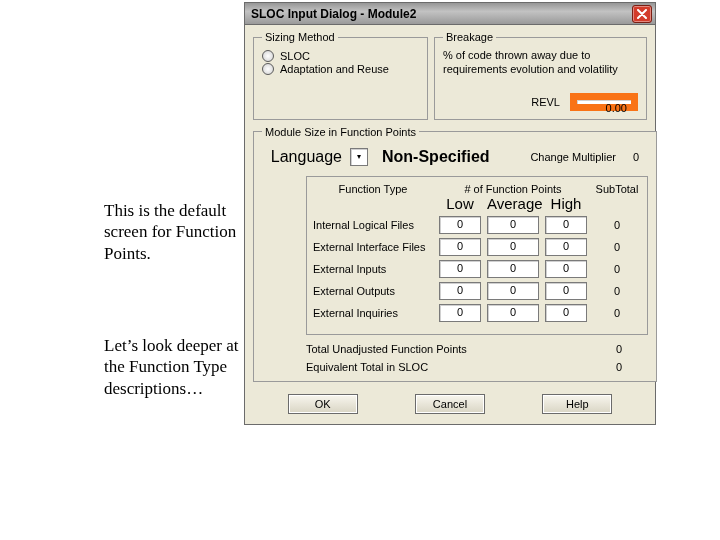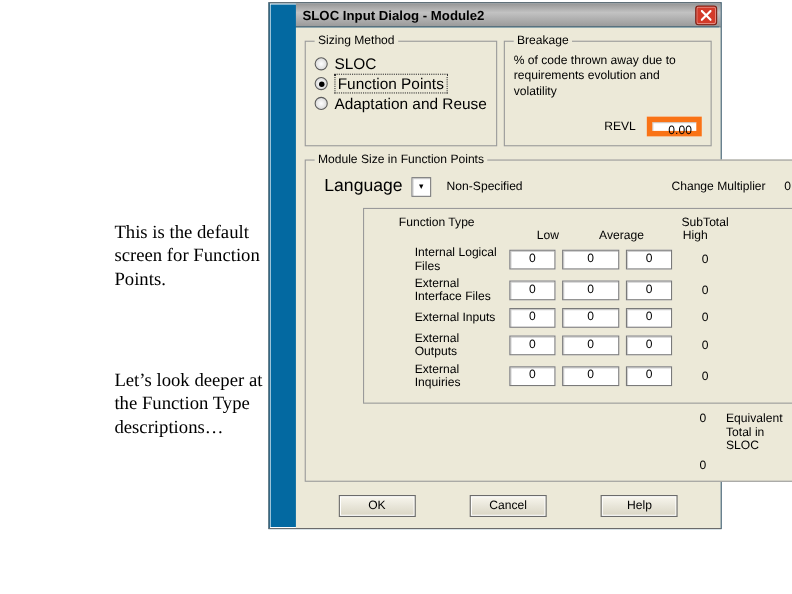--- a/index.html
+++ b/index.html
@@ -21,24 +21,23 @@
     font-size: 17px;
     line-height: 1.25;
   }
   .annotation.a1 { top: 200px; }
   .annotation.a2 { top: 335px; }
   .window {
     position: absolute;
     left: 244px;
     top: 2px;
     width: 412px;
-    background: #0369a1;
+    background: #701a75;
     border: 1px solid #6b6b6b;
     box-shadow: 0 0 0 1px #fff inset;
-    padding-left: 24px;
   }
   .titlebar {
     height: 22px;
     background: linear-gradient(#969696, #c2c2c2 40%, #9a9a9a);
     border-bottom: 1px solid #6b6b6b;
     display: flex;
     align-items: center;
     padding: 0 3px 0 6px;
   }
   .title {
@@ -79,21 +78,21 @@
     flex: 0 0 175px;
   }
   .breakage {
     flex: 1;
   }
   .radio-row {
     display: flex;
     align-items: center;
     gap: 6px;
     margin: 1px 0;
-    font-size: 14px;
+    font-size: 11px;
   }
   .radio {
     width: 12px; height: 12px; border-radius: 50%;
     border: 1px solid #5b5b5b;
     background: radial-gradient(#fff,#cfcfcf);
     display: inline-flex; align-items: center; justify-content: center;
   }
   .radio .dot {
     width: 5px; height: 5px; border-radius: 50%; background: #000;
   }
@@ -105,39 +104,40 @@
   .desc {
     font-size: 11px;
     line-height: 1.25;
     margin-bottom: 16px;
   }
   .revl-row {
     display: flex; align-items: center; justify-content: flex-end; gap: 10px;
   }
   .revl-label { font-size: 11px; }
   .revl-box {
-    width: 50px; height: 18px; border: 5px solid #f97316;
+    width: 68px; height: 18px; border: 7px solid #f97316;
     background: #fff; text-align: right; padding: 2px 4px;
     box-shadow: inset 1px 1px 0 #d0d0d0;
     font-size: 11px;
   }
   .spacer { height: 6px; }
   .lang-row {
     display: flex; align-items: center; gap: 8px; padding: 4px 0 6px 6px;
   }
   .lang-lbl { width: 74px; text-align: right; font-size: 16px; }
   .lang-select {
     width: 18px; height: 18px; border: 1px solid #7a7a7a; background: #fff;
     display: inline-flex; align-items: center; justify-content: center;
     box-shadow: inset 1px 1px 0 #d0d0d0;
   }
   .chev { font-size: 8px; line-height: 1; }
   .lang-val {
-    min-width: 90px; padding: 0 6px; display: inline-block; text-align: left;
-    font-size: 11px;
+    min-width: 90px; padding: 0 6px; display: inline-block; text-align: right;
+    font-size: 16px;
+    font-weight: bold;
   }
   .cm-lbl { margin-left: auto; font-size: 11px; }
   .cm-val { width: 24px; text-align: center; font-size: 11px; }
   .subpanel {
     border: 1px solid #9a9a9a;
     margin: 4px 0 0 44px;
     padding: 6px 6px 8px 6px;
     background: #ece9d8;
   }
   .hdr {
@@ -147,33 +147,33 @@
     align-items: end;
     text-align: center;
     font-size: 11px;
   }
   .hdr .ft-hdr { text-align: center; font-size: 11px; }
   .hdr .fp-hdr { grid-column: 2 / 5; font-size: 11px; }
   .hdr .sub-hdr { grid-column: 5; font-size: 11px; text-align: center; }
   .hdr2 {
     display: grid;
     grid-template-columns: 120px 42px 52px 42px 48px;
-    gap: 20px;
+    gap: 6px;
     text-align: center;
-    font-size: 11px;
+    font-size: 15px;
     margin-bottom: 4px;
   }
   .trow {
     display: grid;
     grid-template-columns: 120px 42px 52px 42px 48px;
     gap: 6px;
     align-items: center;
     margin: 4px 0;
   }
-  .trow .rl { font-size: 11px; margin-left: 40px; }
+  .trow .rl { font-size: 11px; }
   .cell {
     height: 18px; border: 1px solid #7a7a7a; background: #fff;
     box-shadow: inset 1px 1px 0 #d0d0d0;
     text-align: center; font-size: 11px; padding: 1px 0;
   }
   .sub { text-align: center; font-size: 11px; }
   .totals {
     margin: 8px 0 0 44px;
     display: grid;
     grid-template-columns: 1fr 60px;
@@ -216,26 +216,20 @@
   <div class="client">
 
     <div class="toprow">
       <fieldset class="sizing">
         <legend>Sizing Method</legend>
         <div class="radio-row">
           <span class="radio"></span>
           <span>SLOC</span>
         </div>
         <div class="radio-row">
-          <span class="radio">
-              <span class="dot"></span>
-            </span>
-          <span class="dotted-box">Function Points</span>
-        </div>
-        <div class="radio-row">
           <span class="radio"></span>
           <span>Adaptation and Reuse</span>
         </div>
       </fieldset>
 
       <fieldset class="breakage">
         <legend>Breakage</legend>
         <div class="desc">% of code thrown away due to requirements evolution and volatility</div>
         <div class="revl-row">
           <span class="revl-label">REVL</span>
@@ -255,20 +249,21 @@
           <span class="chev">▾</span>
         </span>
         <span class="lang-val">Non-Specified</span>
         <span class="cm-lbl">Change Multiplier</span>
         <span class="cm-val">0</span>
       </div>
 
       <div class="subpanel">
         <div class="hdr">
           <span class="ft-hdr">Function Type</span>
+          <span class="fp-hdr"># of Function Points</span>
           <span class="sub-hdr">SubTotal</span>
         </div>
         <div class="hdr2">
           <span></span>
           <span>Low</span>
           <span>Average</span>
           <span>High</span>
           <span></span>
         </div>
 
@@ -303,20 +298,21 @@
         <div class="trow">
           <span class="rl">External Inquiries</span>
           <span class="cell">0</span>
           <span class="cell">0</span>
           <span class="cell">0</span>
           <span class="sub">0</span>
         </div>
       </div>
 
       <div class="totals">
+        <span class="tl">Total Unadjusted Function Points</span>
         <span class="tv">0</span>
         <span class="tl">Equivalent Total in SLOC</span>
         <span class="tv">0</span>
       </div>
     </fieldset>
 
     <div class="btnrow">
       <div class="btn">OK</div>
       <div class="btn">Cancel</div>
       <div class="btn">Help</div>

